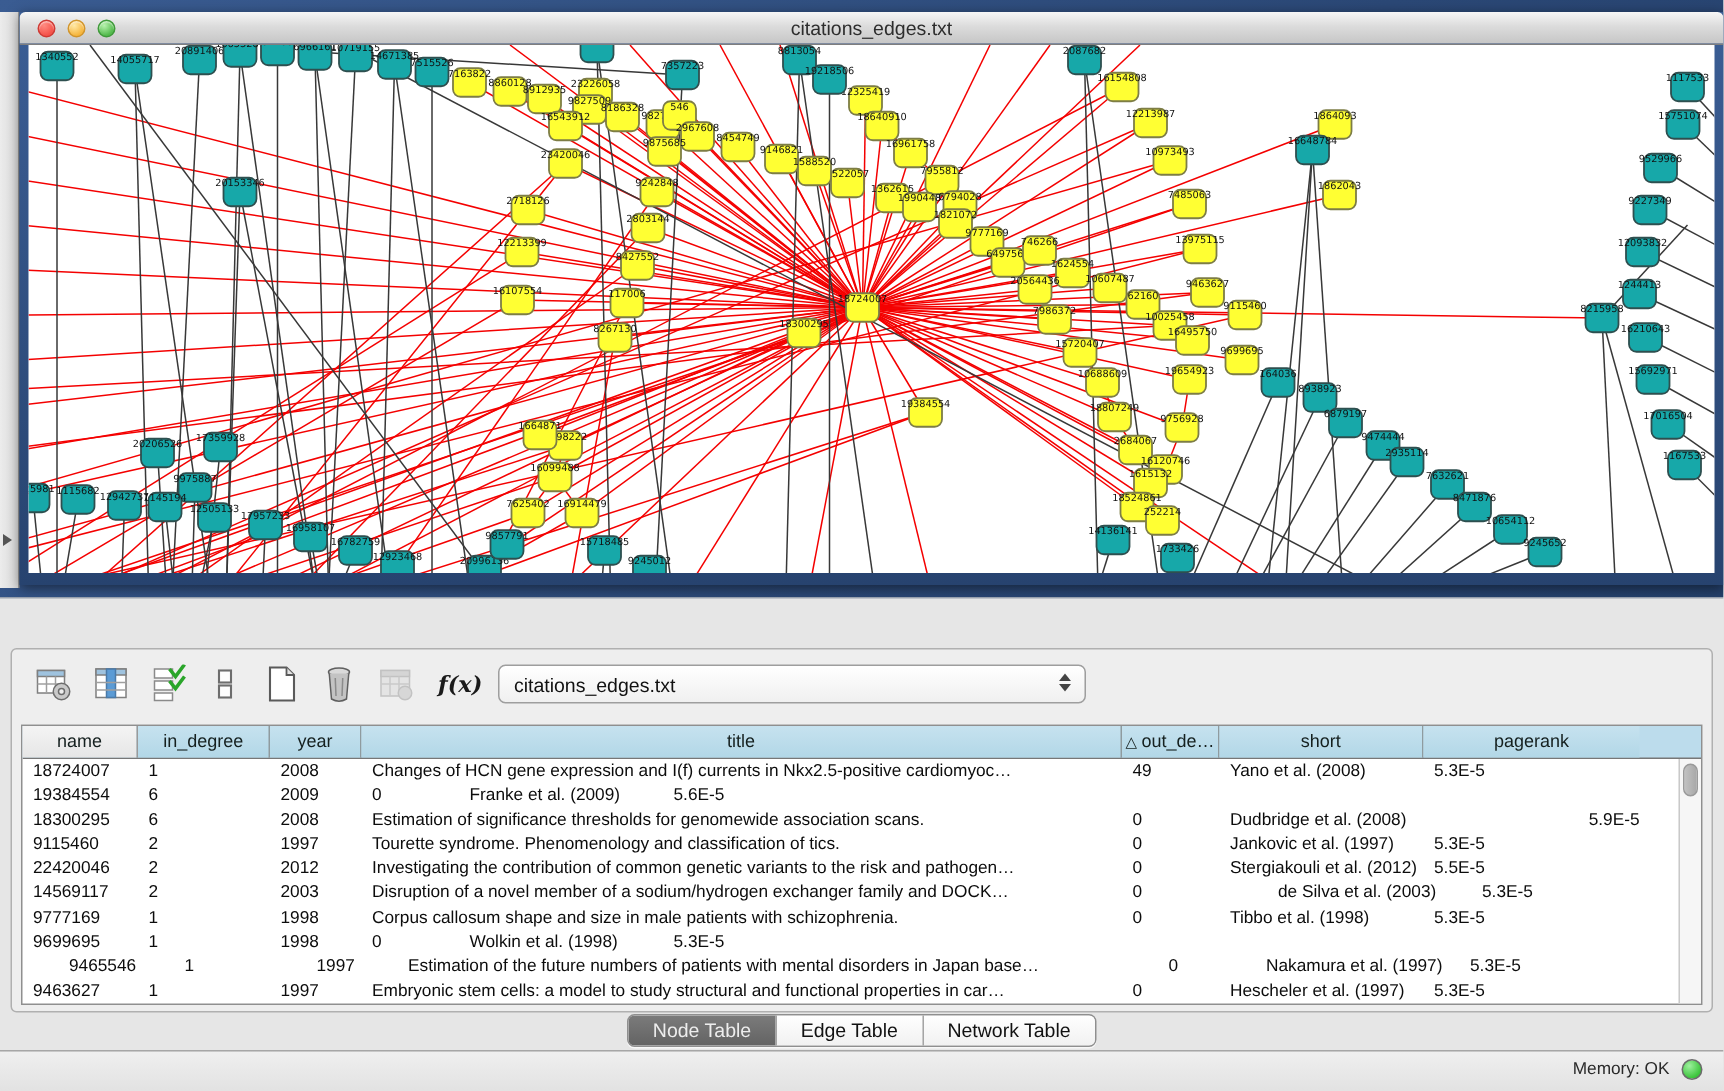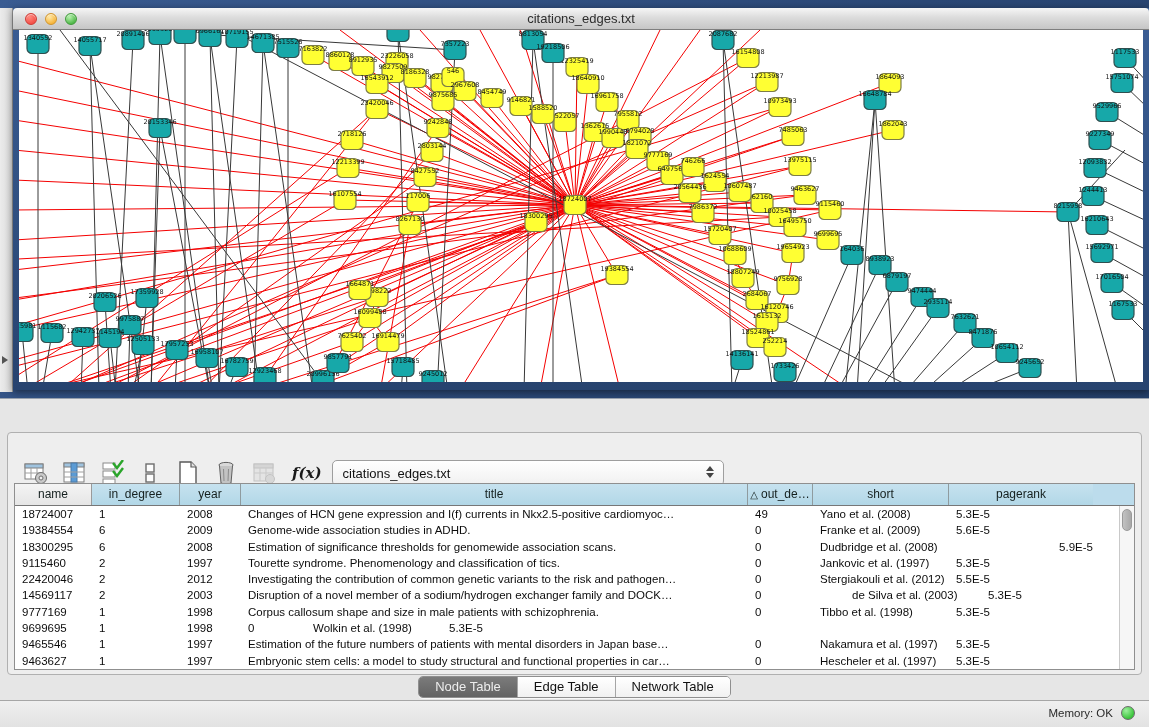--- a/index.html
+++ b/index.html
@@ -33,21 +33,21 @@
   .tp-header { position:relative; height:24px; background:linear-gradient(180deg,#f1f1f1,#dbdbdb); border-bottom:1px solid #b5b5b5; }
   .tp-title { position:absolute; left:10px; top:4px; font-size:12px; color:#2a2a2a; }
   .tp-grip { position:absolute; left:50%; top:1px; color:#9a9a9a; font-size:9px; transform:translateX(-50%); }
   .tp-actions { position:absolute; right:8px; top:3px; display:flex; gap:10px; align-items:center; }
   .float-ic { width:16px; height:16px; position:relative; }
   .float-ic .sq1 { position:absolute; left:0; top:5px; width:9px; height:9px; border:1.5px solid #8a7a3a; background:#e9e4cf; }
   .float-ic .sq2 { position:absolute; left:5px; top:0; width:9px; height:9px; border:1.5px solid #3c4f6e; background:transparent; }
   .close-x { font-size:15px; font-weight:bold; color:#1c1c1c; line-height:16px; cursor:default; }
 
   .tp-container { position:absolute; left:7px; right:7px; top:33px; height:243px; background:#eeeeee; border:1px solid #b0b0b0; border-radius:4px; }
-  .tp-toolbar { position:absolute; left:0; right:0; top:17px; height:46px; display:flex; align-items:center; padding-left:14px; }
+  .tp-toolbar { position:absolute; left:0; right:0; top:0; height:46px; display:flex; align-items:center; padding-left:14px; }
   .tb-ic { width:28px; height:28px; margin-right:10px; display:flex; align-items:center; justify-content:center; }
   .tb-ic svg { display:block; }
   .fx { font-family:"DejaVu Serif", serif; font-style:italic; font-weight:bold; font-size:15px; color:#1a1a1a; margin:0 10px 0 4px; }
   .dropdown {
     position:relative; width:392px; height:26px; border:1px solid #9e9e9e; border-radius:5px;
     background:linear-gradient(180deg,#ffffff,#f0f0f0); display:flex; align-items:center;
     box-shadow:inset 0 1px 0 #fff;
   }
   .dropdown .dd-text { margin-left:10px; font-size:13px; color:#111; }
   .dd-arrows { position:absolute; right:9px; top:5px; display:flex; flex-direction:column; gap:2px; }
@@ -906,21 +906,20 @@
             <div class="td" style="width: 61px;">2008</div>
             <div class="td" style="width: 507px;">Changes of HCN gene expression and I(f) currents in Nkx2.5-positive cardiomyoc…</div>
             <div class="td" style="width: 65px;">49</div>
             <div class="td" style="width: 136px;">Yano et al. (2008)</div>
             <div class="td" style="width: 144px;">5.3E-5</div>
           </div>
           <div class="tr">
             <div class="td" style="width: 77px;">19384554</div>
             <div class="td" style="width: 88px;">6</div>
             <div class="td" style="width: 61px;">2009</div>
-            <div class="td" style="width: 507px;">Genome-wide association studies in ADHD.</div>
             <div class="td" style="width: 65px;">0</div>
             <div class="td" style="width: 136px;">Franke et al. (2009)</div>
             <div class="td" style="width: 144px;">5.6E-5</div>
           </div>
           <div class="tr">
             <div class="td" style="width: 77px;">18300295</div>
             <div class="td" style="width: 88px;">6</div>
             <div class="td" style="width: 61px;">2008</div>
             <div class="td" style="width: 507px;">Estimation of significance thresholds for genomewide association scans.</div>
             <div class="td" style="width: 65px;">0</div>
@@ -965,21 +964,21 @@
           </div>
           <div class="tr">
             <div class="td" style="width: 77px;">9699695</div>
             <div class="td" style="width: 88px;">1</div>
             <div class="td" style="width: 61px;">1998</div>
             <div class="td" style="width: 65px;">0</div>
             <div class="td" style="width: 136px;">Wolkin et al. (1998)</div>
             <div class="td" style="width: 144px;">5.3E-5</div>
           </div>
           <div class="tr">
-            <div class="td" style="width: 77px;">9465546</div>
+            <div class="td" style="width: 77px; margin-left: 24px;">9465546</div>
             <div class="td" style="width: 88px;">1</div>
             <div class="td" style="width: 61px;">1997</div>
             <div class="td" style="width: 507px;">Estimation of the future numbers of patients with mental disorders in Japan base…</div>
             <div class="td" style="width: 65px;">0</div>
             <div class="td" style="width: 136px;">Nakamura et al. (1997)</div>
             <div class="td" style="width: 144px;">5.3E-5</div>
           </div>
           <div class="tr">
             <div class="td" style="width: 77px;">9463627</div>
             <div class="td" style="width: 88px;">1</div>

